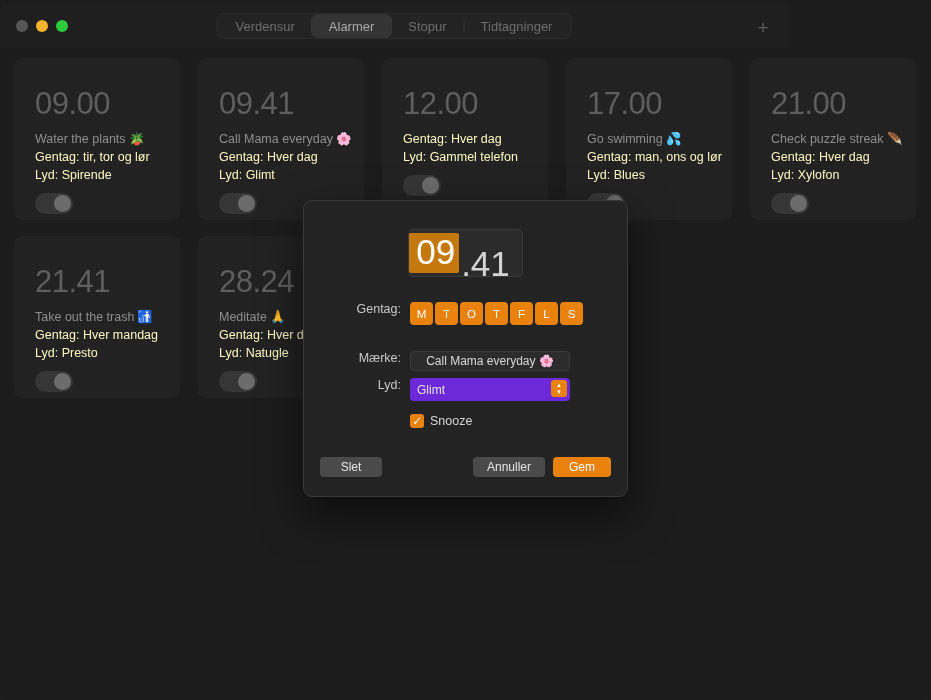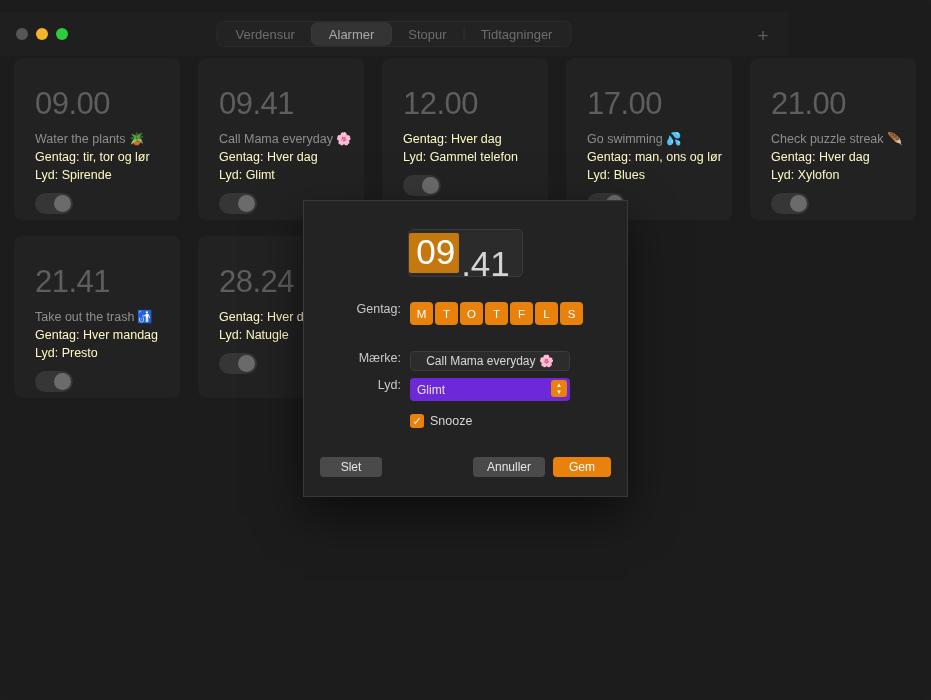--- a/index.html
+++ b/index.html
@@ -18,21 +18,21 @@
     width: 931px;
     height: 700px;
     background: #1c1c1c;
     border-radius: 10px;
     overflow: hidden;
   }
 
   
   #titlebar {
     position: absolute;
-    top: 12px; left: 0;
+    top: 4px; left: 0;
     width: 788px;
     height: 44px;
     background: #1f1f1f;
     display: flex;
     align-items: center;
   }
 
   .traffic-lights {
     position: absolute;
     left: 16px;
@@ -155,21 +155,21 @@
 
   
   #alarm-dialog {
     position: absolute;
     left: 303px;
     top: 200px;
     width: 325px;
     height: 297px;
     background: #232323;
     border: 1px solid #393939;
-    border-radius: 0;
+    border-radius: 9px;
     box-shadow: 0 18px 44px rgba(0,0,0,0.55);
   }
 
   #time-stepper-row {
     display: flex;
     justify-content: center;
     padding-top: 28px;
   }
   #time-field {
     display: flex;
@@ -380,20 +380,21 @@
       <div class="alarm-label">Take out the trash 🚮</div>
       <div class="alarm-repeat">Gentag: Hver mandag</div>
       <div class="alarm-sound">Lyd: Presto</div>
       <div class="alarm-toggle">
           <div class="knob"></div>
         </div>
     </div>
 
     <div class="alarm-card">
       <div class="alarm-time">28.24</div>
+      <div class="alarm-label">Meditate 🙏</div>
       <div class="alarm-repeat">Gentag: Hver dag</div>
       <div class="alarm-sound">Lyd: Natugle</div>
       <div class="alarm-toggle">
           <div class="knob"></div>
         </div>
     </div>
 
   </div>
 
   <div id="alarm-dialog">

